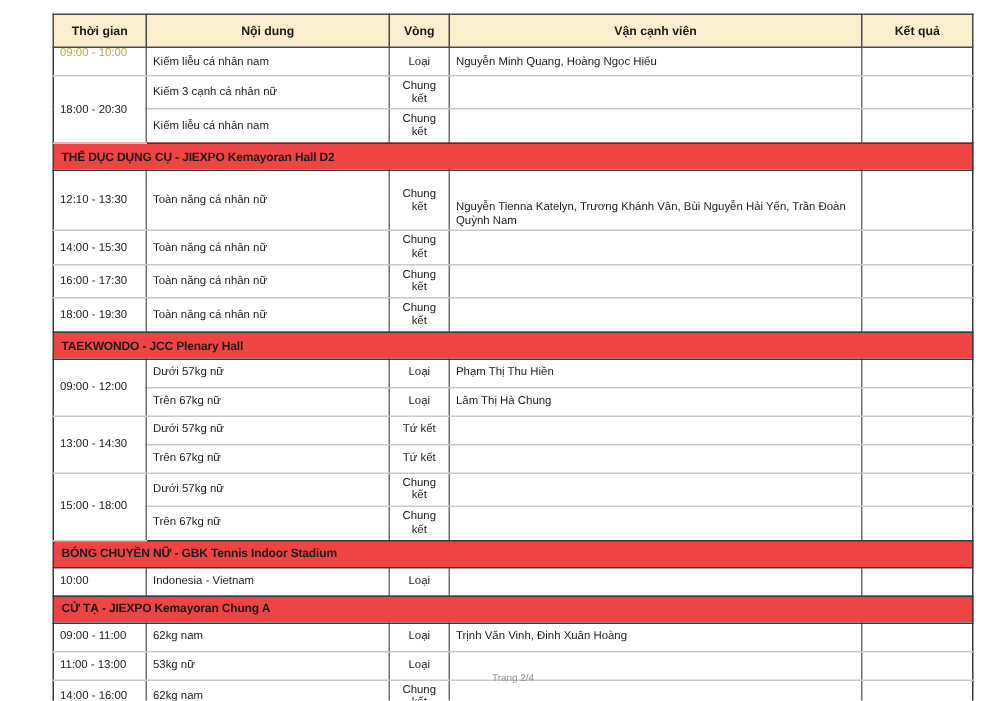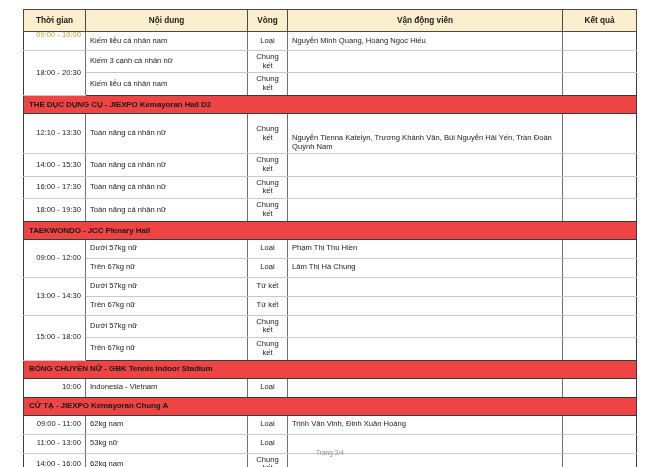--- a/index.html
+++ b/index.html
@@ -12,21 +12,21 @@
     width: 660px;
     height: 467px;
     font-family: "Liberation Sans", "DejaVu Sans", sans-serif;
     color: #1a1a1a;
     overflow: hidden;
     position: relative;
   }
 
   .page {
     position: absolute;
-    left: 0;
+    left: 12px;
     top: 0;
     width: 560px;
     height: 467px;
   }
 
   .sched-table {
     position: absolute;
     left: 23px;
     top: 9px;
     width: 613px;
@@ -79,21 +79,21 @@
 
   
   tr.data-row > td {
     height: 14px;
     border-left: 0.9px solid #6f6f6f;
     border-right: 0.9px solid #6f6f6f;
     border-top: 0.7px solid #c9c9c9;
     border-bottom: 0.7px solid #c9c9c9;
   }
   tr.data-row > td.cell-time {
-    text-align: right;
+    text-align: left;
     border-left: 0.9px solid #3a3a3a;
   }
   tr.data-row > td.cell-event  { text-align: left; }
   tr.data-row > td.cell-round  { text-align: center; }
   tr.data-row > td.cell-athl   { text-align: left; }
   tr.data-row > td.cell-result {
     text-align: left;
     border-right: 0.9px solid #3a3a3a;
   }
 
@@ -133,21 +133,21 @@
         <col class="c-event">
         <col class="c-round">
         <col class="c-athl">
         <col class="c-result">
     </colgroup>
     <thead>
       <tr>
         <th>Thời gian</th>
         <th>Nội dung</th>
         <th>Vòng</th>
-        <th>Vận động viên</th>
+        <th>Vận cạnh viên</th>
         <th>Kết quả</th>
       </tr>
     </thead>
     <tbody id="table-body">
         <tr class="data-row first-in-group">
           <td class="cell-time clipped-time">
             <span>09:00 - 10:00</span>
           </td>
           <td class="cell-event">Kiếm liễu cá nhân nam</td>
           <td class="cell-round">Loại</td>

